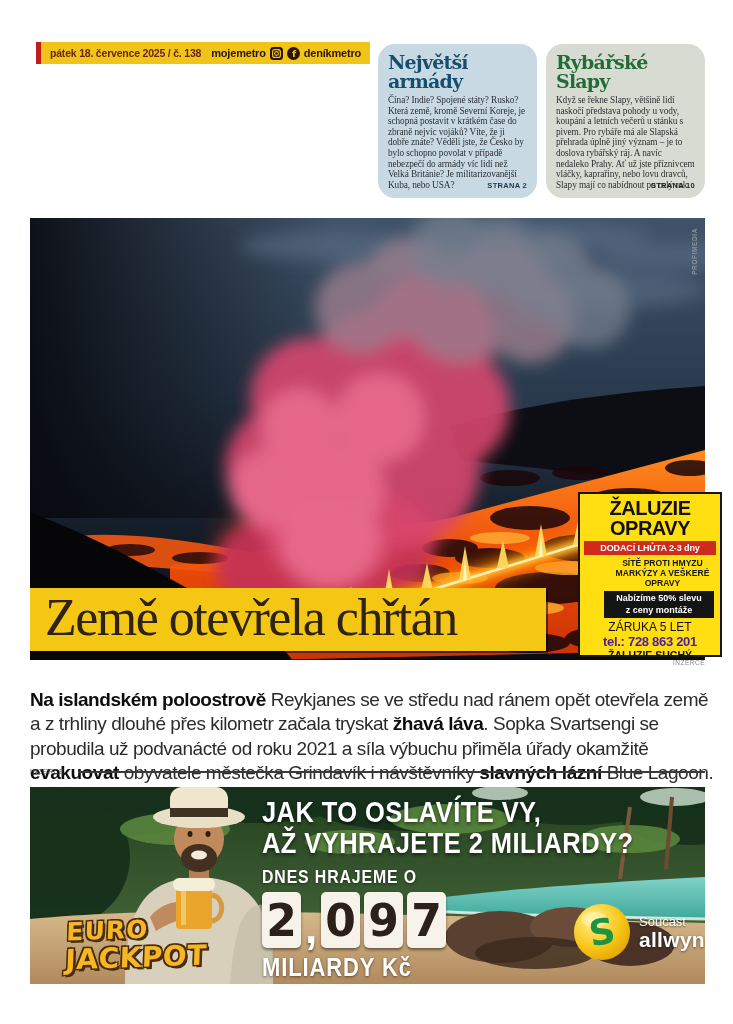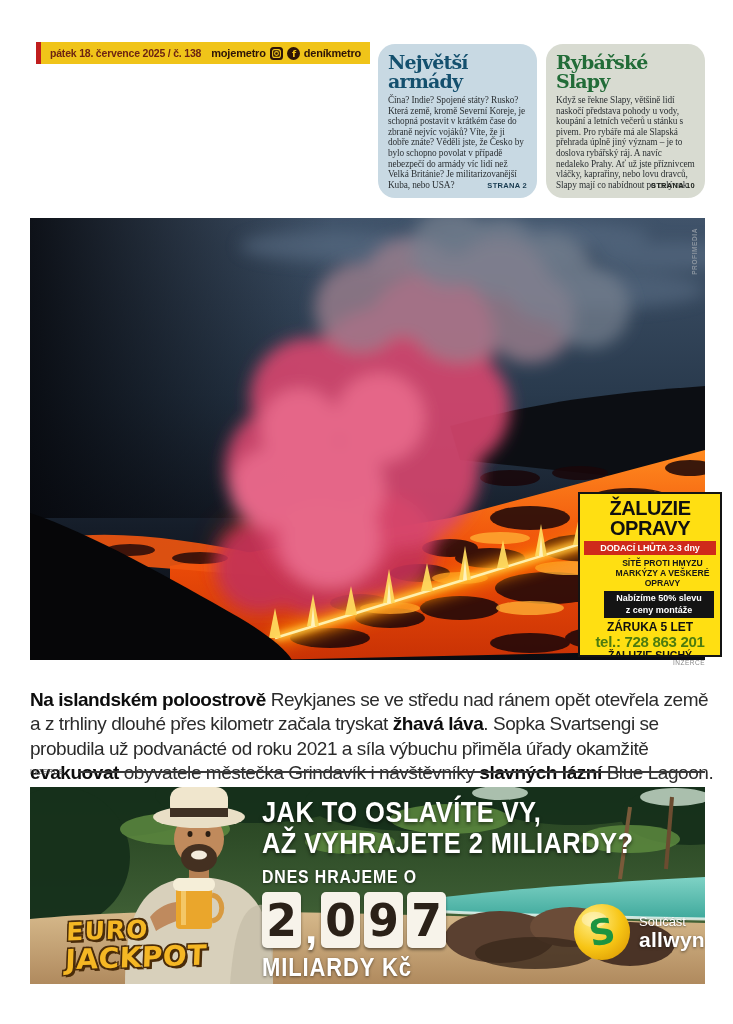--- a/index.html
+++ b/index.html
@@ -52,22 +52,22 @@
   .zaluzie{left:578px;top:492px;width:144px;height:165px;background:#ffdf12;border:2px solid #141414;
       box-sizing:border-box;text-align:center;font-family:"Liberation Sans",sans-serif;overflow:hidden;}
   .zal-big{font-size:20px;font-weight:900;color:#101010;line-height:20px;letter-spacing:-0.5px;}
   .zal-big.first{margin-top:4px;}
   .zal-red{margin:3px 4px 0 4px;background:#cf2a1b;color:#fff;font-size:9px;font-weight:bold;
       line-height:14px;letter-spacing:-0.1px;}
   .zal-svc{font-size:8.6px;font-weight:bold;color:#161616;line-height:10px;padding-left:25px;}
   .zal-svc.first{margin-top:3px;}
   .zal-black{margin:3px 6px 0 24px;background:#141414;color:#fff;font-size:9px;font-weight:bold;
       line-height:11.5px;padding:2px 0;}
-  .zal-zaruka{margin-top:3px;font-size:12px;font-weight:700;color:#101010;line-height:13px;}
-  .zal-tel{font-size:15px;font-weight:900;color:#4d7c0f;line-height:15px;letter-spacing:-0.3px;}
+  .zal-zaruka{margin-top:3px;font-size:12px;font-weight:400;color:#101010;line-height:13px;}
+  .zal-tel{font-size:13px;font-weight:900;color:#4c1d95;line-height:15px;letter-spacing:-0.3px;}
   .zal-firm{font-size:10.5px;font-weight:800;color:#101010;line-height:12px;}
   .inzerce-right{left:648px;top:659px;width:57px;text-align:right;font-size:6.5px;
       letter-spacing:.5px;color:#8a8a8a;}
 
   
   .lead{left:30px;top:669px;width:692px;font-size:19px;line-height:24.4px;color:#2b2b2b;
       letter-spacing:-0.45px;}
   .lead b{color:#0d0d0d;margin-top:35px;}
 
   
@@ -278,20 +278,23 @@
         <path d="M433,362 L437,362 L435,340 Z"></path>
           <path d="M509,338 L513,338 L511,318 Z"></path>
         <path d="M585,315 L589,315 L587,297 Z"></path>
       </g>
 
       <path d="M0,442 L0,295 C60,315 140,360 210,400 C235,415 255,430 262,442 Z" fill="#060608"></path>
     </svg>
     <span class="photo-credit">PROFIMEDIA</span>
   </div>
 
+  <div class="abs headline-band">
+    <h1>Země otevřela chřtán</h1>
+  </div>
 
   <div class="abs zaluzie">
     <div class="zal-big first">ŽALUZIE</div>
     <div class="zal-big">OPRAVY</div>
     <div class="zal-red">DODACÍ LHŮTA 2-3 dny</div>
     <div class="zal-svc first">SÍTĚ PROTI HMYZU</div>
     <div class="zal-svc">MARKÝZY A VEŠKERÉ OPRAVY</div>
     <div class="zal-black">
       <div>Nabízíme 50% slevu</div>
       <div>z ceny montáže</div>

